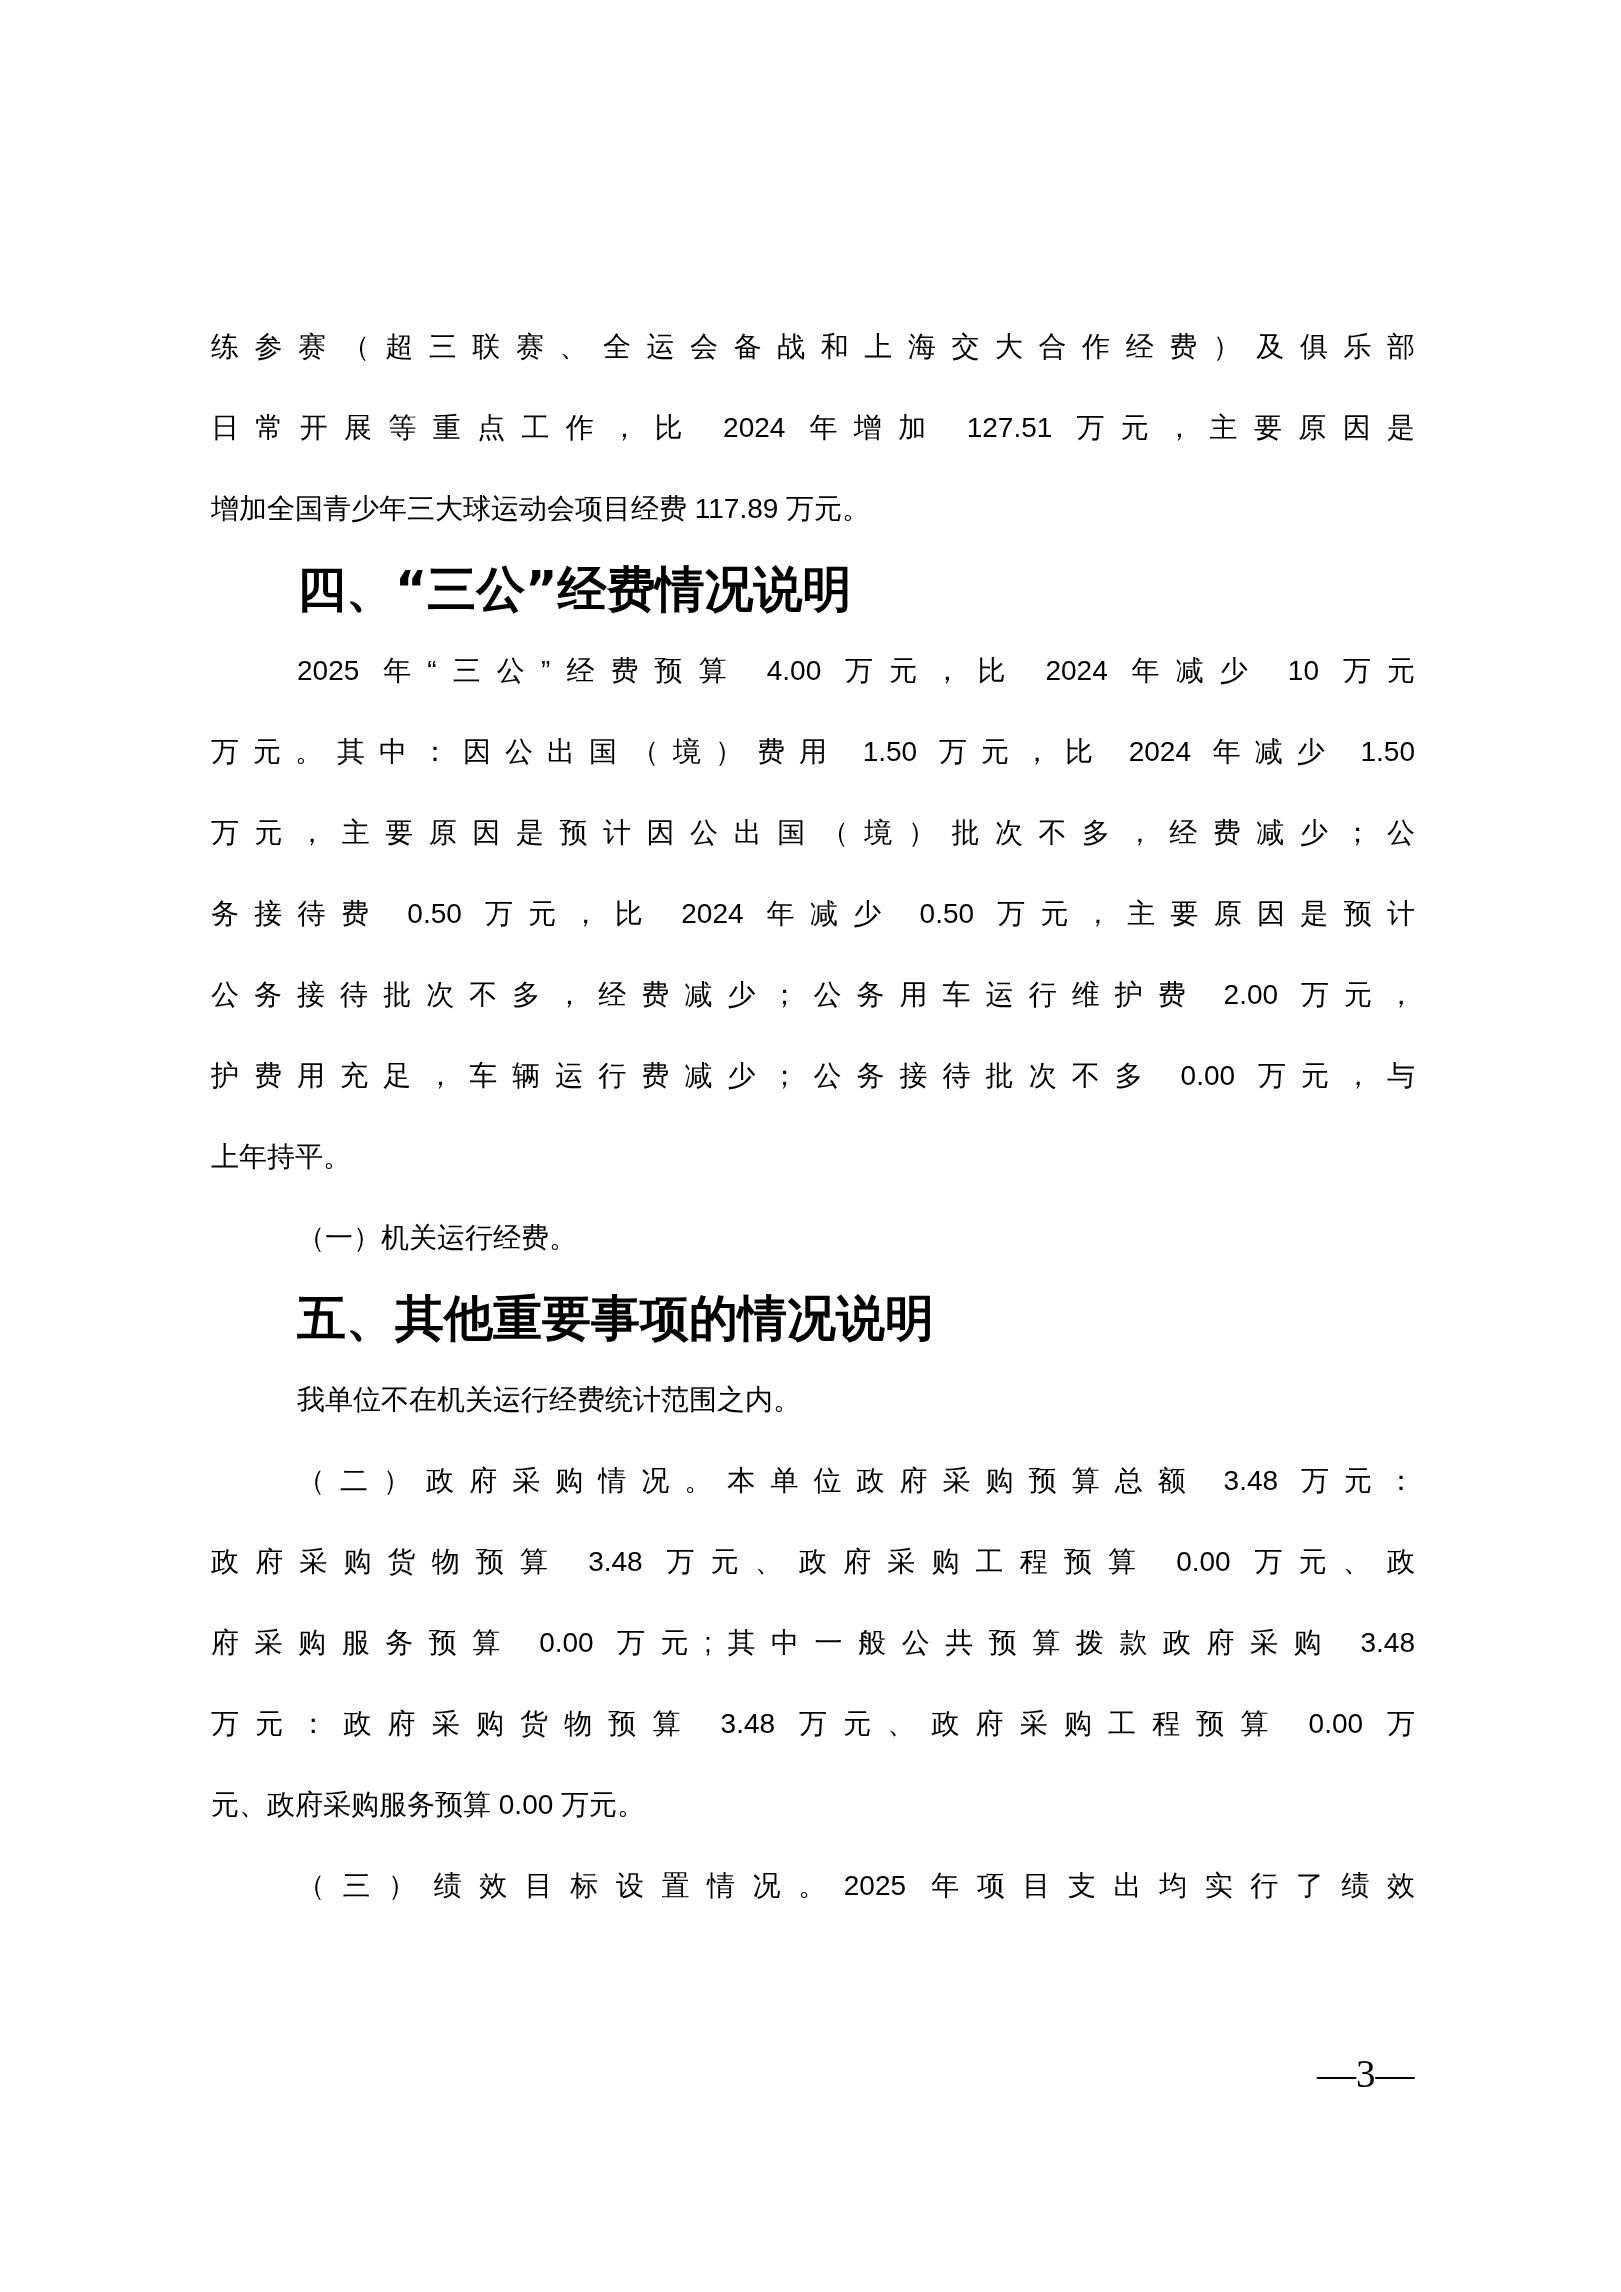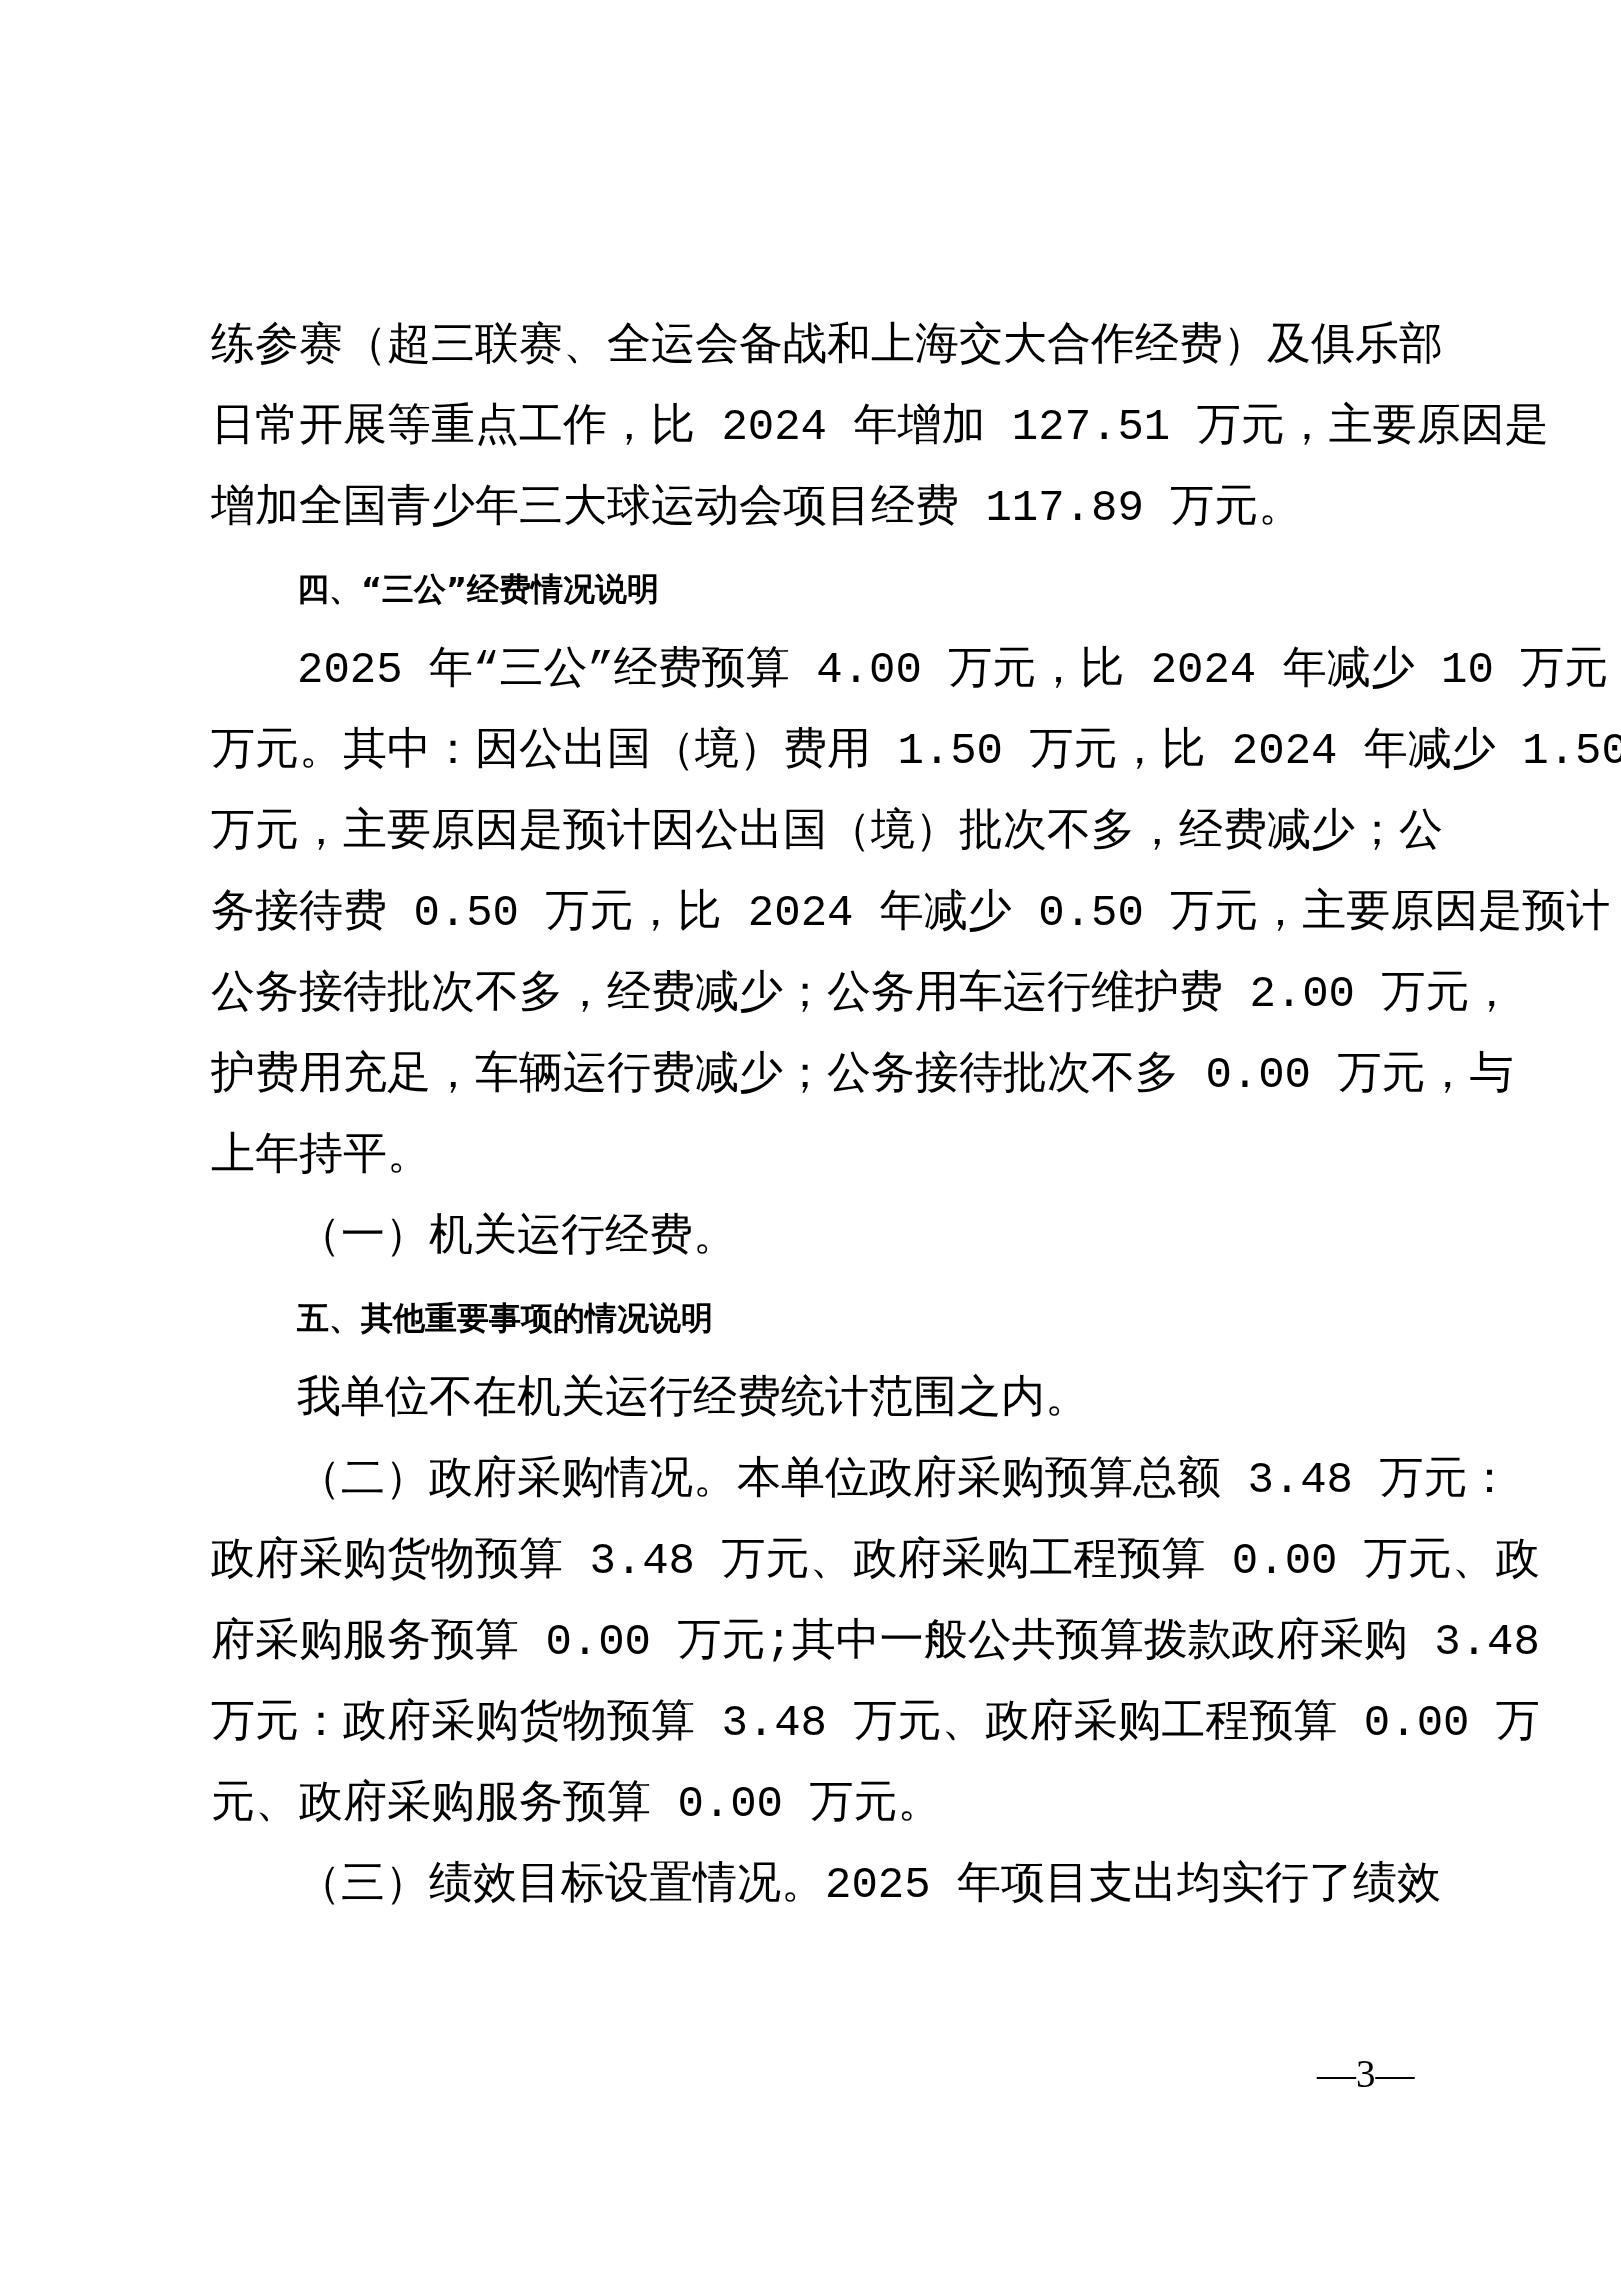--- a/index.html
+++ b/index.html
@@ -16,39 +16,39 @@
   }
   .page {
     position: absolute;
     left: 211px;
     top: 306px;
     width: 1204px;
   }
   .line {
     height: 81px;
     line-height: 81px;
-    font-family: Liberation Mono, monospace;
-    font-size: 44px;
+    font-family: Liberation Sans, sans-serif;
+    font-size: 28px;
     white-space: nowrap;
     text-align: justify;
     text-align-last: justify;
     letter-spacing: 0px;
   }
   .line.last {
     text-align-last: left;
   }
   .line.indent {
     padding-left: 86px;
   }
   .line.heading {
     font-family: "DejaVu Sans", "Liberation Sans", sans-serif;
     font-weight: bold;
     text-align-last: left;
     padding-left: 86px;
-    font-size: 32px;
+    font-size: 49px;
   }
   .page-number {
     position: absolute;
     left: 1317px;
     top: 2049px;
     font-family: "Liberation Serif", "DejaVu Serif", serif;
     font-size: 39px;
     line-height: 49px;
     white-space: nowrap;
   }

